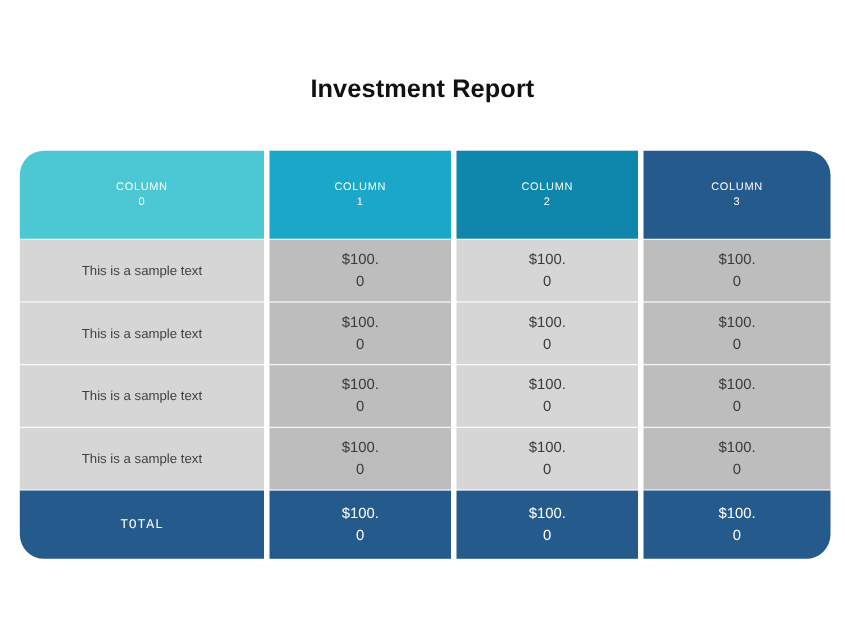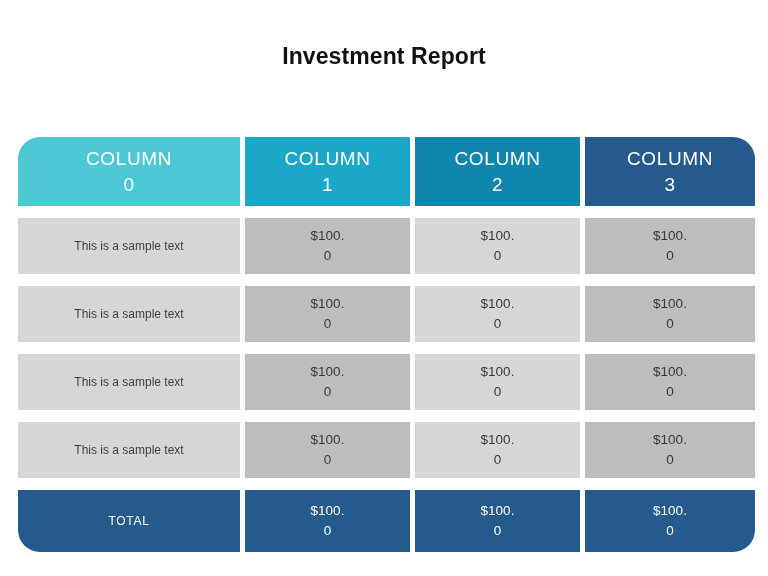--- a/index.html
+++ b/index.html
@@ -9,21 +9,21 @@
     font-family:"Liberation Sans", sans-serif;
     overflow:hidden;
   }
   .slide {
     position:relative;
     width:768px; height:576px;
     background:#ffffff;
   }
 
   
-  .titles { padding-top:44px; text-align:center; }
+  .titles { padding-top:68px; text-align:center; }
   .deck-title {
     font-size:23px;
     font-weight:bold;
     color:#111111;
     letter-spacing:.1px;
     line-height:1.1;
   }
   .deck-subtitle {
     margin-top:17px;
     font-size:16.5px;
@@ -37,41 +37,41 @@
     position:absolute;
     left:18px;
     top:137px;
     width:732px;
   }
   .trow {
     display:flex;
     width:100%;
     gap:5px;
   }
-  .trow + .trow { margin-top:12px; }
+  .trow + .trow { margin-top:1px; }
 
   .cell {
     display:flex;
     flex-direction:column;
     align-items:center;
     justify-content:center;
     text-align:center;
     overflow:hidden;
   }
   
   .c0 { flex:0 0 222px; }
   .c1 { flex:0 0 165px; }
   .c2 { flex:0 0 165px; }
   .c3 { flex:0 0 170px; }
 
   
   .head-row .cell {
-    height:69px;
+    height:80px;
     color:#ffffff;
-    font-size:19px;
+    font-size:10px;
     letter-spacing:.6px;
     line-height:1.35;
     font-weight:400;
   }
   .head-row .c0 { background:#4BC8D4; border-radius:22px 0 0 0; }
   .head-row .c1 { background:#1BA8C8; }
   .head-row .c2 { background:#0F87AC; }
   .head-row .c3 { background:#255A8C; border-radius:0 22px 0 0; }
   .head-row .c0 { border-top-left-radius:22px; }
 
@@ -97,20 +97,21 @@
     height:62px;
     background:#255A8C;
     color:#ffffff;
     font-size:13.5px;
     line-height:1.5;
   }
   .total-row .c0 {
     border-radius:0 0 0 22px;
     font-size:12px;
     letter-spacing:.7px;
+    font-family:Liberation Mono, monospace;
   }
   .total-row .c3 { border-radius:0 0 22px 0; }
 
   .money-main { display:block; }
   .money-dec  { display:block; }
 </style>
 </head>
 <body>
 
 <div class="slide">

